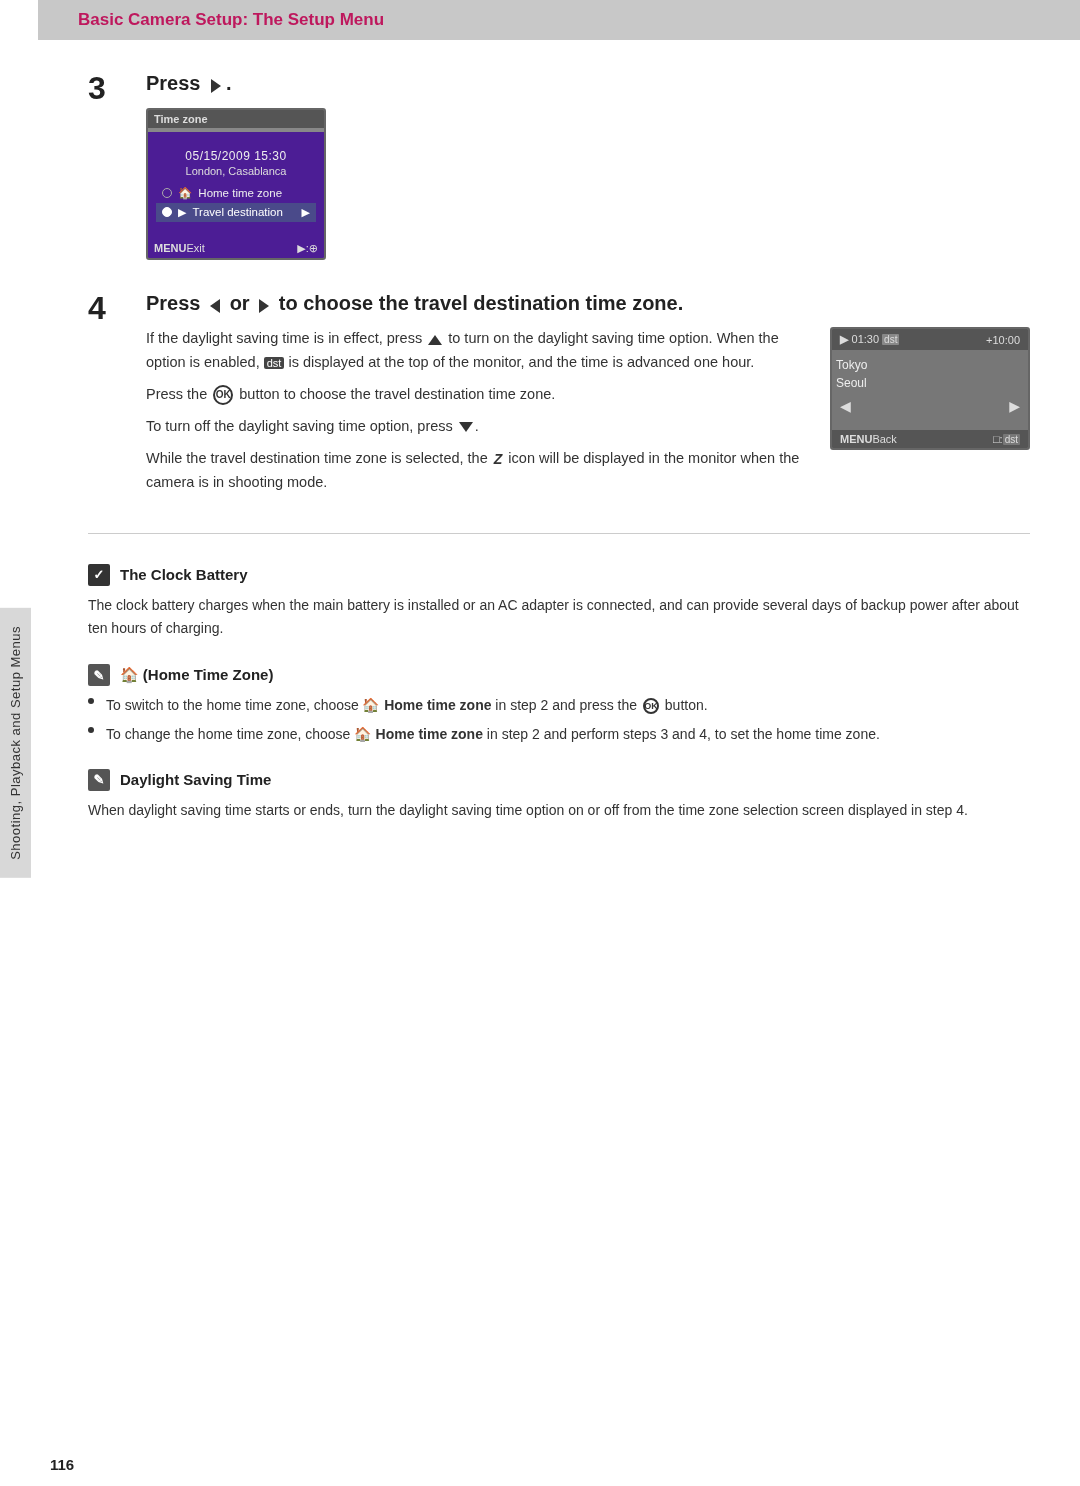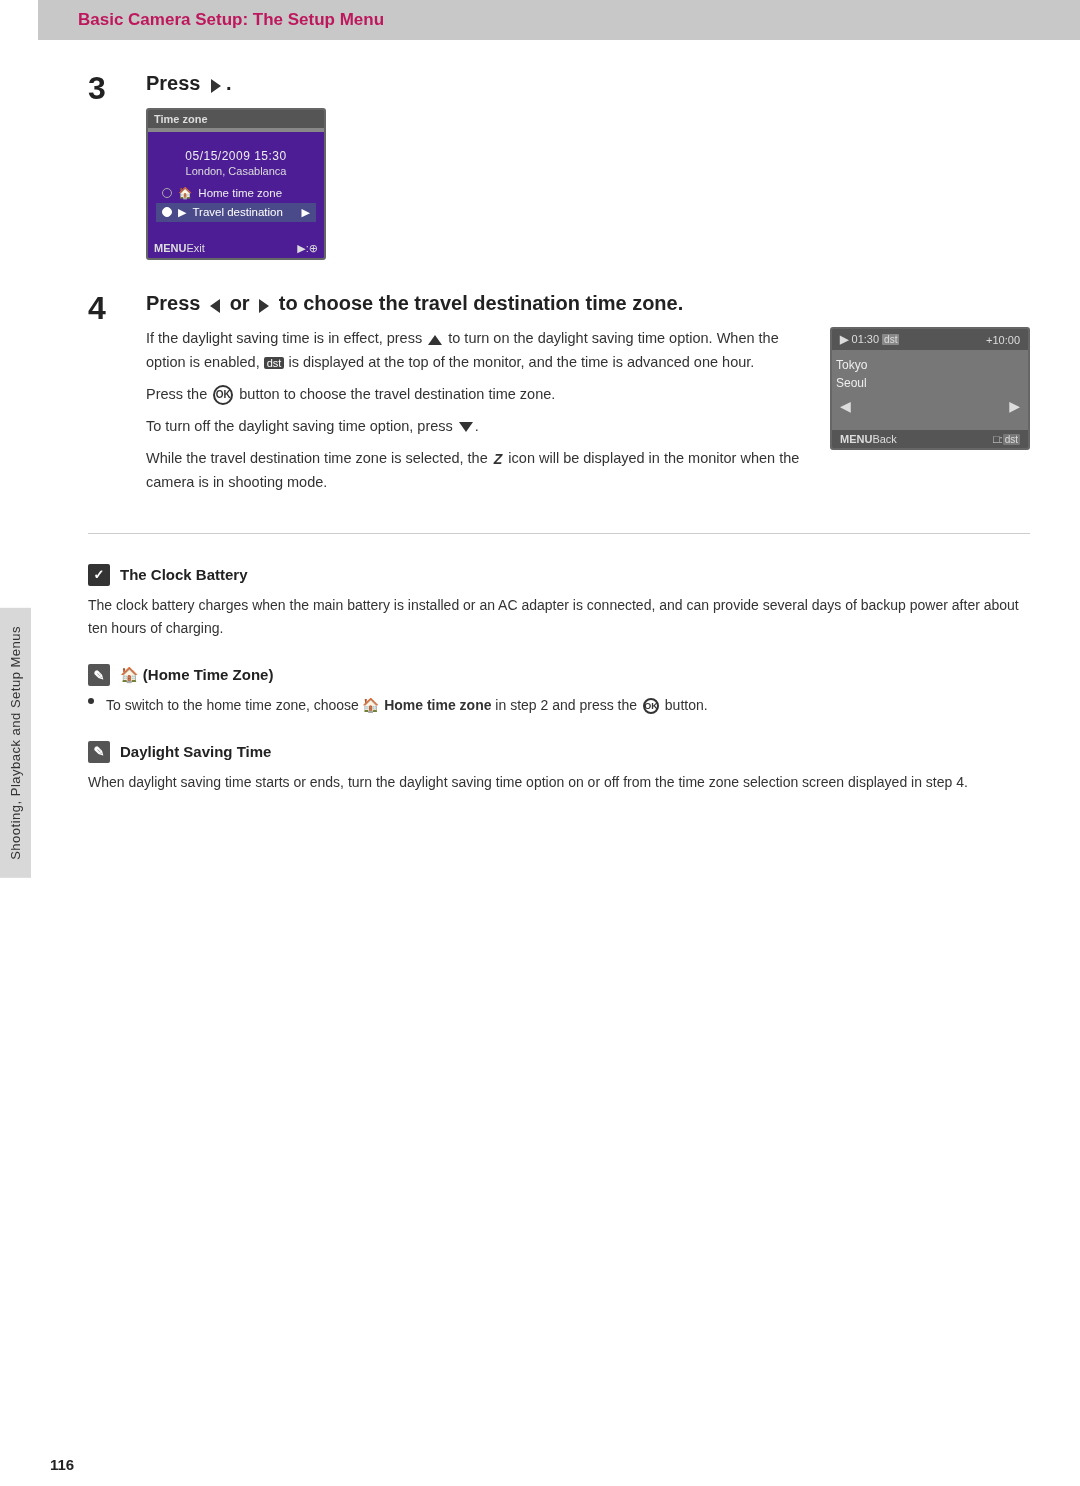--- a/index.html
+++ b/index.html
@@ -424,20 +424,24 @@
         <div class="note-header">
           <div class="note-icon" style="background:#555;">✎</div>
           <span class="note-title">
             🏠 <strong>(Home Time Zone)</strong>
           </span>
         </div>
         <div class="note-bullet">
           <div class="bullet-dot"></div>
           <span>To switch to the home time zone, choose 🏠 <strong>Home time zone</strong> in step 2 and press the <span class="ok-btn" style="width:16px;height:16px;font-size:9px;">OK</span> button.</span>
         </div>
+        <div class="note-bullet">
+          <div class="bullet-dot"></div>
+          <span>To change the home time zone, choose 🏠 <strong>Home time zone</strong> in step 2 and perform steps 3 and 4, to set the home time zone.</span>
+        </div>
       </div>
 
       <div class="note-block">
         <div class="note-header">
           <div class="note-icon" style="background:#555;">✎</div>
           <span class="note-title">Daylight Saving Time</span>
         </div>
         <p class="note-text">When daylight saving time starts or ends, turn the daylight saving time option on or off from the time zone selection screen displayed in step 4.</p>
       </div>
 

